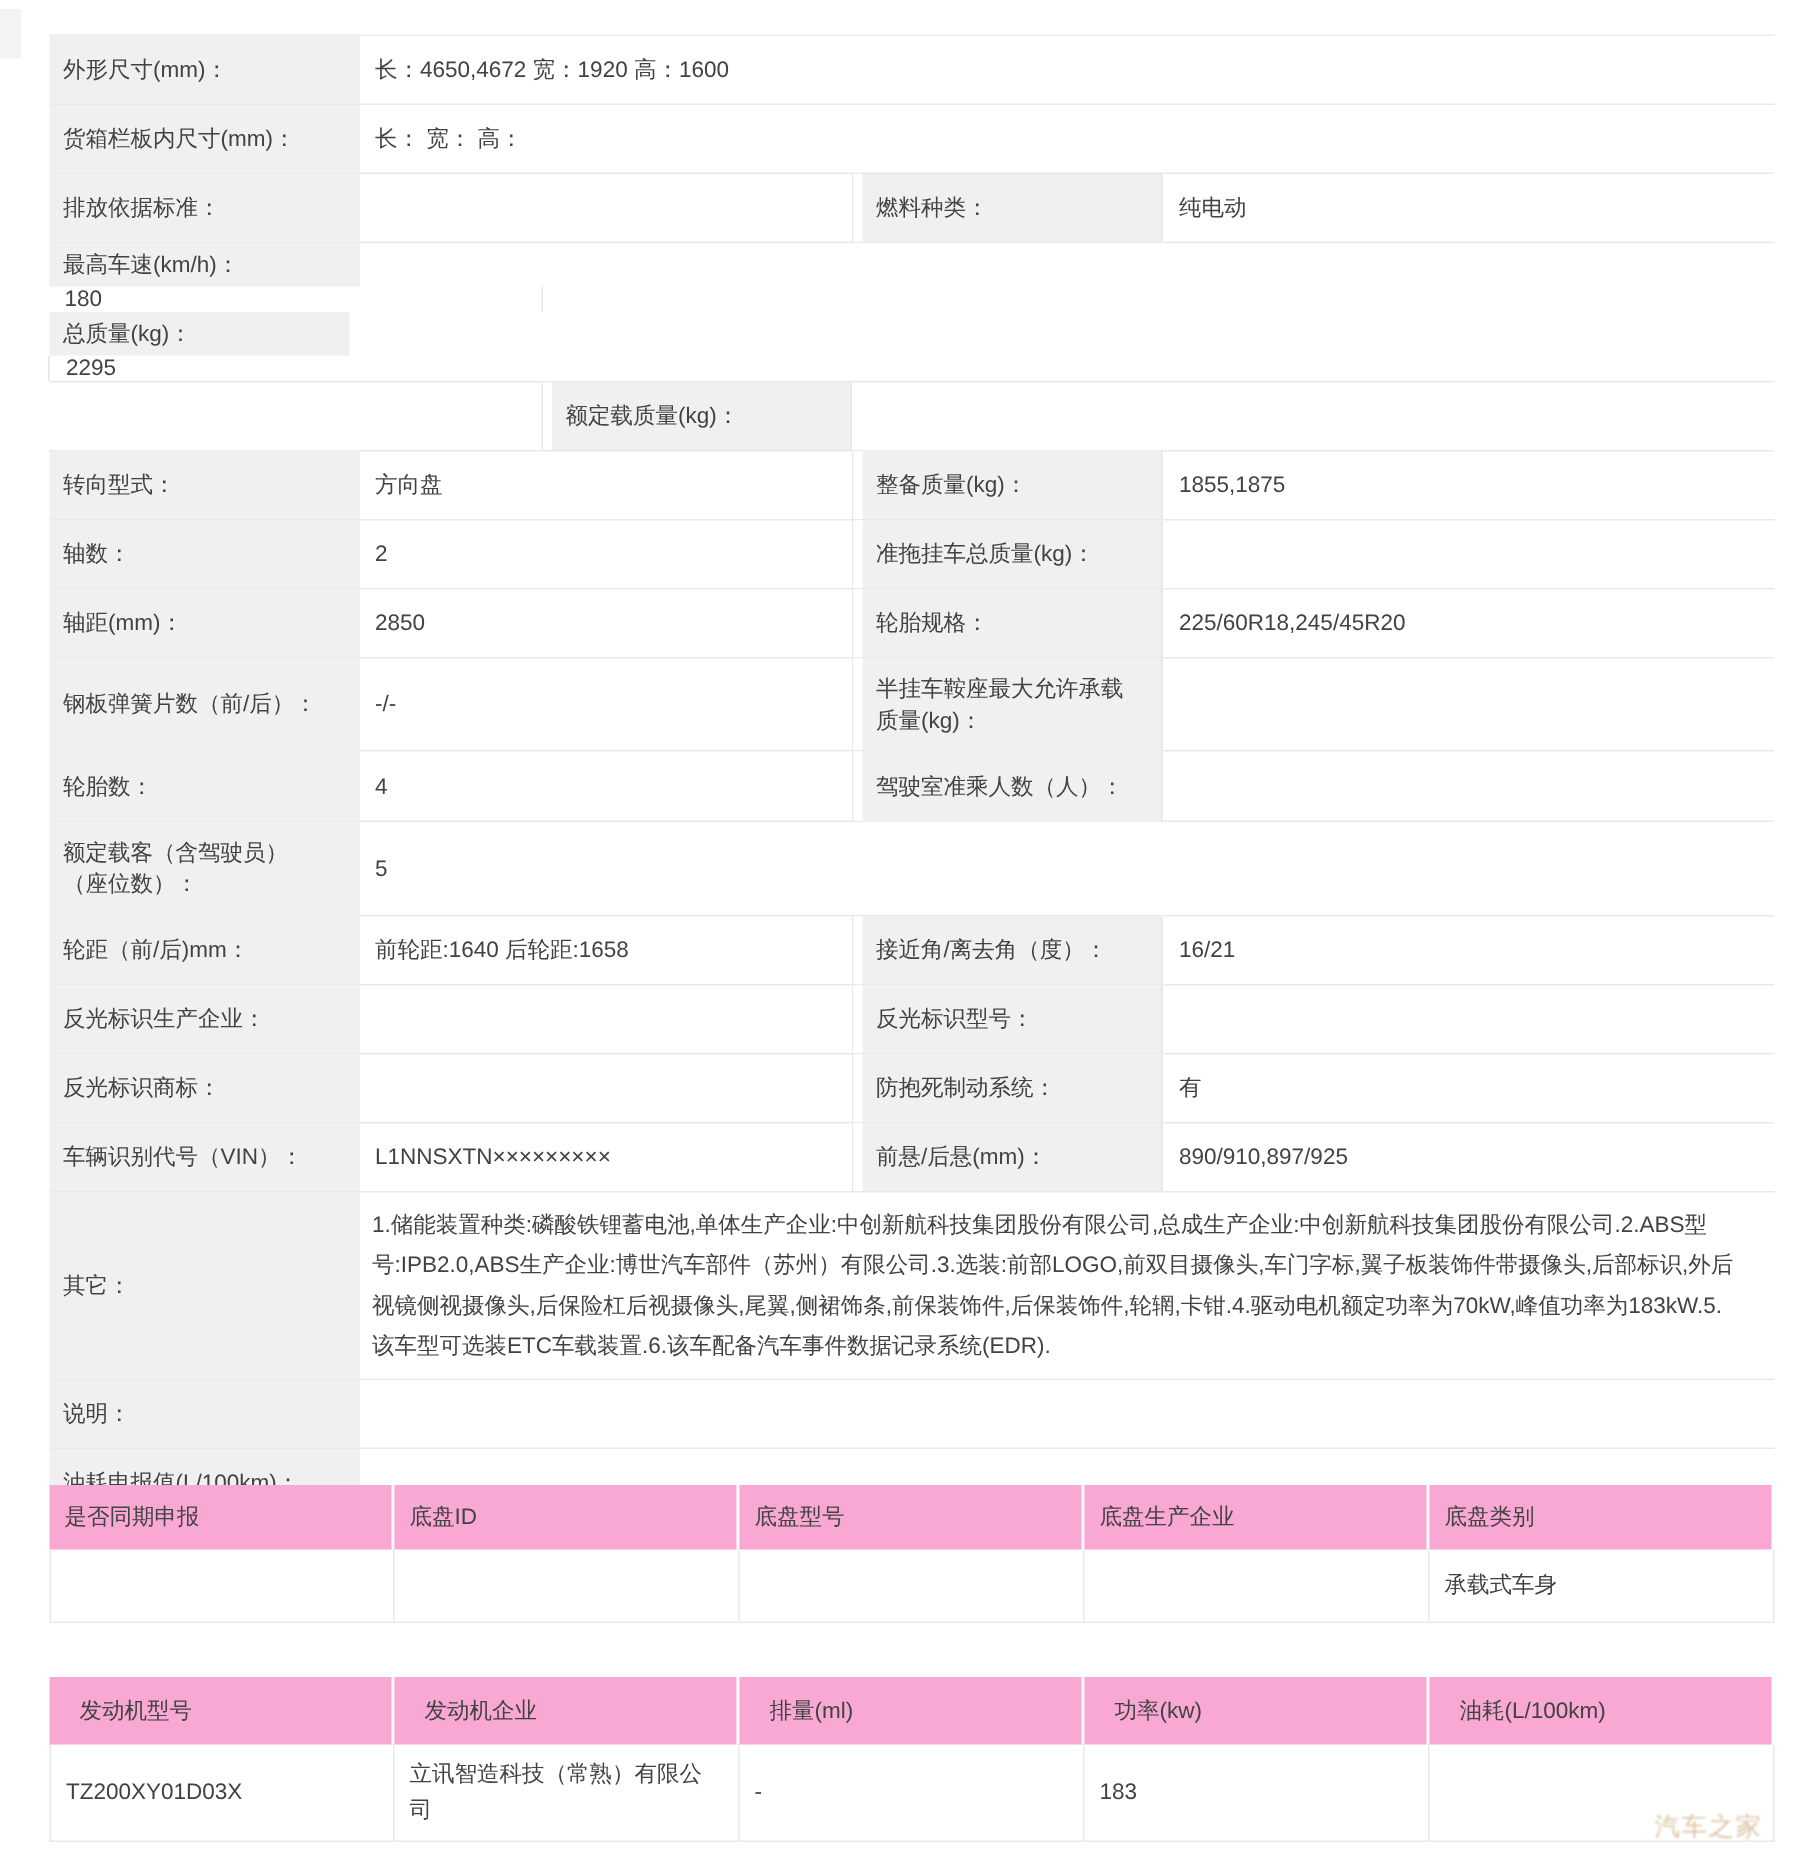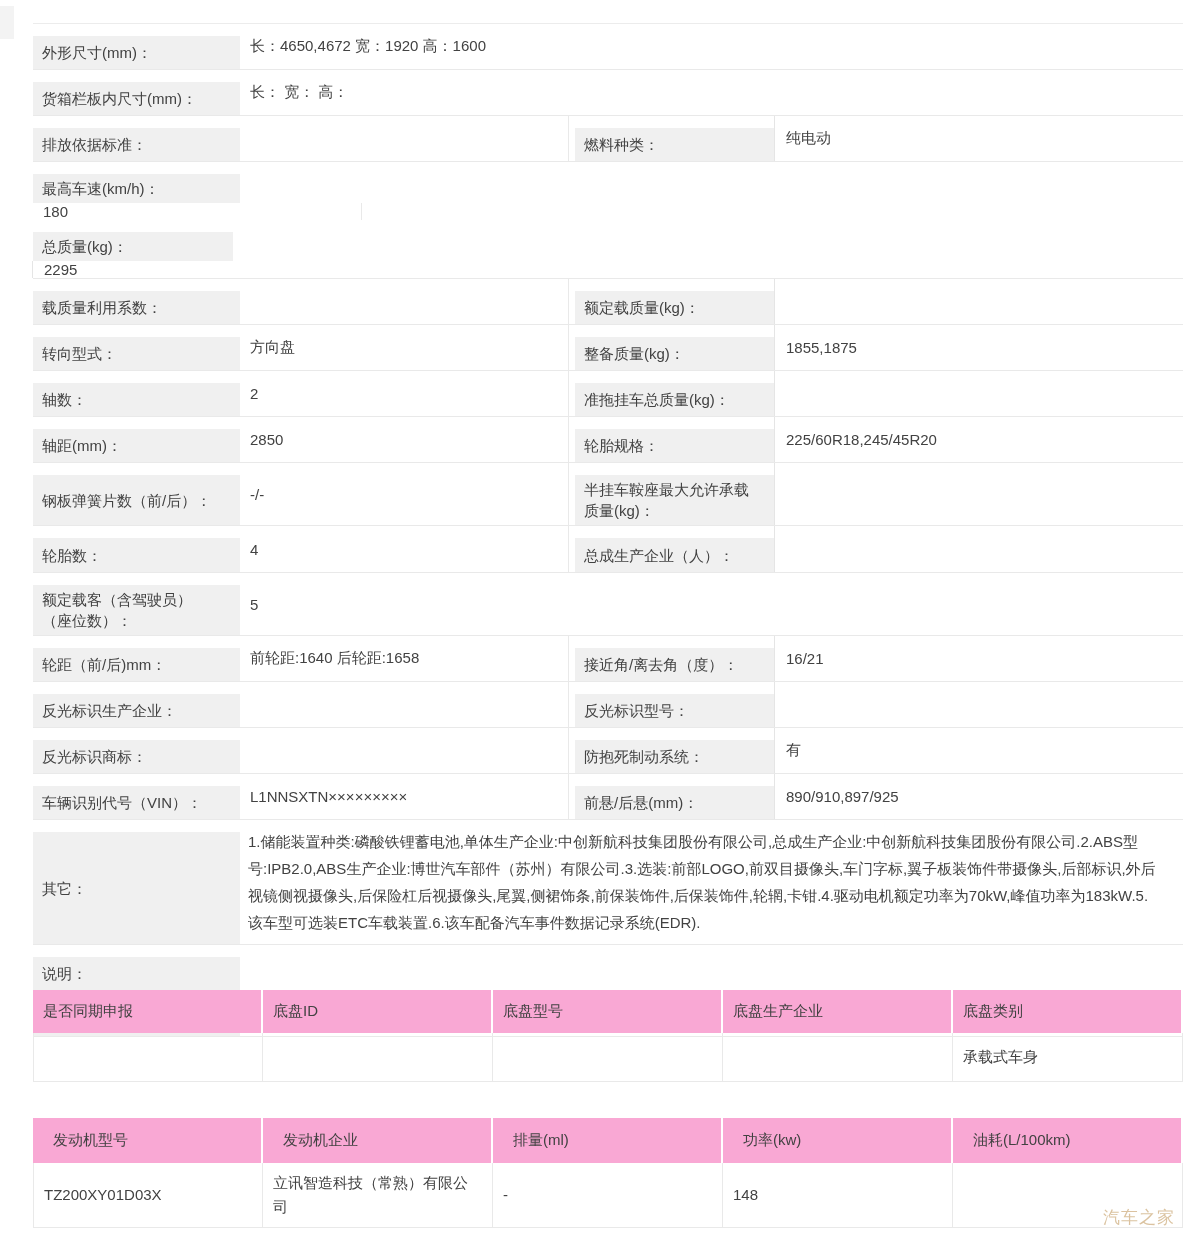--- a/index.html
+++ b/index.html
@@ -4,21 +4,21 @@
 <style>
   * { margin:0; padding:0; box-sizing:border-box; }
   html,body { width:1200px; height:1241px; background:#fff;
     font-family:"Liberation Sans","DejaVu Sans",sans-serif;
     color:#424242; font-size:15px; overflow:hidden; position:relative; }
 
   .spec-table { position:absolute; left:33px; top:23px; width:1150px;
     border-top:1px solid #ececec; }
   .row { display:flex; align-items:stretch; border-bottom:1px solid #e9e9e9; }
   .cell { display:flex; align-items:center; }
-  .lbl { background:#f0f0f0; padding:4px 20px 4px 9px; line-height:21px;margin-top:12px; }
+  .lbl { background:#f0f0f0; padding:4px 20px 4px 9px; line-height:21px; }
   .lbl1 { width:207px; }
   .val1 { width:329px; padding-left:10px; border-right:1px solid #e9e9e9; }
   .colgap { width:6px; background:#fff; }
   .lbl2 { width:200px; }
   .val2 { width:375px; padding-left:11px; border-left:1px solid #e5e5e5; margin-left:-1px; }
   .valfull { width:943px; padding-left:10px; }
   .valrest { width:943px; padding-left:10px; }
   .h46 { min-height:46px; } .h45 { min-height:45px;flex-direction:column; } .h47 { min-height:47px; }
   .h62 { min-height:62px; } .h63 { min-height:63px; } .h114 { min-height:114px; }
   .para { align-items:flex-start !important; padding:8px 20px 8px 8px;
@@ -72,21 +72,20 @@
 
   <div class="row h45">
     <div class="cell lbl lbl1">最高车速(km/h)：</div>
     <div class="cell val1">180</div>
     <div class="colgap"></div>
     <div class="cell lbl lbl2">总质量(kg)：</div>
     <div class="cell val2">2295</div>
   </div>
 
   <div class="row h46">
-    <div class="cell lbl lbl1">载质量利用系数：</div>
     <div class="cell val1"></div>
     <div class="colgap"></div>
     <div class="cell lbl lbl2">额定载质量(kg)：</div>
     <div class="cell val2"></div>
   </div>
 
   <div class="row h46">
     <div class="cell lbl lbl1">转向型式：</div>
     <div class="cell val1">方向盘</div>
     <div class="colgap"></div>
@@ -115,21 +114,21 @@
     <div class="cell val1">-/-</div>
     <div class="colgap"></div>
     <div class="cell lbl lbl2">半挂车鞍座最大允许承载质量(kg)：</div>
     <div class="cell val2"></div>
   </div>
 
   <div class="row h47">
     <div class="cell lbl lbl1">轮胎数：</div>
     <div class="cell val1">4</div>
     <div class="colgap"></div>
-    <div class="cell lbl lbl2">总成生产企业（人）：</div>
+    <div class="cell lbl lbl2">驾驶室准乘人数（人）：</div>
     <div class="cell val2"></div>
   </div>
 
   <div class="row h63">
     <div class="cell lbl lbl1">额定载客（含驾驶员）（座位数）：</div>
     <div class="cell valrest">5</div>
   </div>
 
   <div class="row h46">
     <div class="cell lbl lbl1">轮距（前/后)mm：</div>
@@ -202,18 +201,18 @@
     <div class="mt-th c1">发动机型号</div>
     <div class="mt-th c2">发动机企业</div>
     <div class="mt-th c3">排量(ml)</div>
     <div class="mt-th c4">功率(kw)</div>
     <div class="mt-th c5">油耗(L/100km)</div>
   </div>
   <div class="mt-body">
     <div class="mt-td c1">TZ200XY01D03X</div>
     <div class="mt-td c2">立讯智造科技（常熟）有限公司</div>
     <div class="mt-td c3">-</div>
-    <div class="mt-td c4">148</div>
+    <div class="mt-td c4">183</div>
     <div class="mt-td c5"></div>
   </div>
 </div>
 
 <div class="watermark">汽车之家</div>
 
 </body></html>

